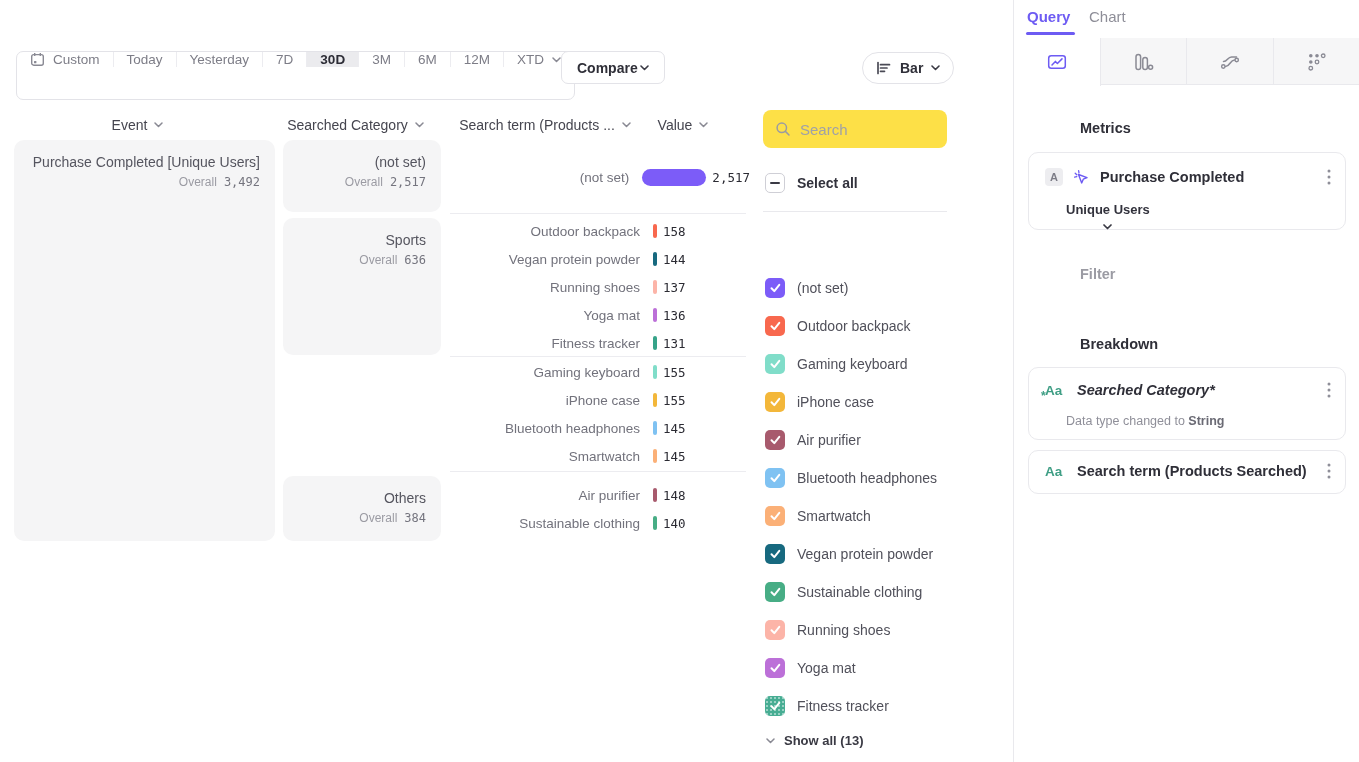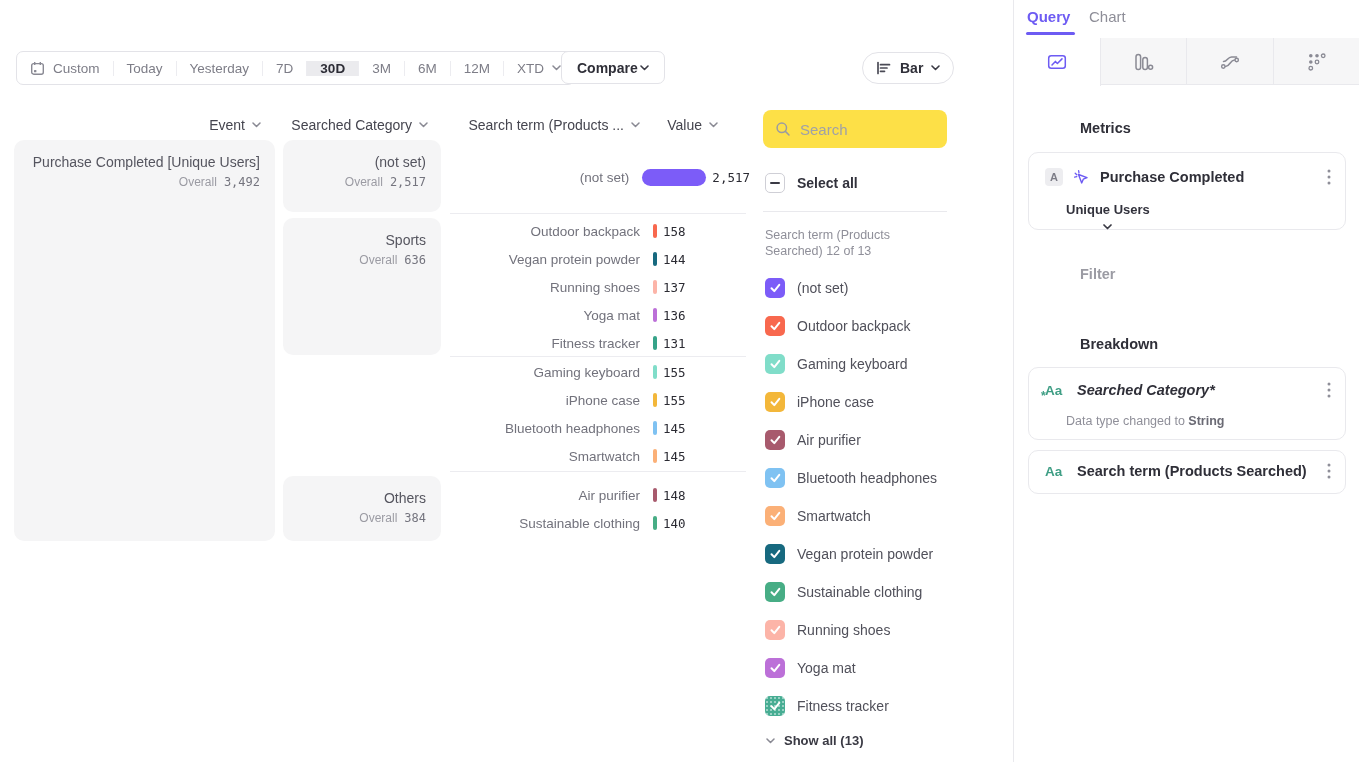--- a/index.html
+++ b/index.html
@@ -2,34 +2,34 @@
 <html><head>
 <meta charset="utf-8">
 <style>
   * { margin:0; padding:0; box-sizing:border-box; }
   html,body { width:1359px; height:762px; }
   body { font-family:"Liberation Sans",sans-serif; background:#fff; color:#3a3a44; overflow:hidden; }
   #app { position:relative; width:1359px; height:762px; background:#fff; }
   .num { font-family:"DejaVu Sans Mono",monospace; }
 
   
-  .date-group { position:absolute; left:16px; top:51px; height:34px; display:flex; align-items:center;
+  .date-group { position:absolute; left:16px; top:51px; height:49px; display:flex; align-items:flex-start;
     border:1px solid #e3e3e8; border-radius:7px; overflow:hidden; background:#fff; }
   .dg-seg { display:flex; align-items:center; gap:8px; padding:0 13px; font-size:13.5px; color:#7d7d87;
     border-right:1px solid #ececf0; cursor:pointer; white-space:nowrap; }
   .dg-seg:last-child { border-right:none; }
   .dg-seg.active { background:#ebebee; color:#2d2d36; font-weight:700; }
   .compare-btn { position:absolute; left:561px; top:51px; height:33px; border:1px solid #e3e3e8; border-radius:7px;
     display:flex; align-items:center; gap:2px; padding:0 15px; font-size:14px; font-weight:600; color:#2f2f38; background:#fff; }
   .bar-btn { position:absolute; left:862px; top:52px; height:32px; border:1px solid #e3e3e8; border-radius:16px;
     display:flex; align-items:center; gap:8px; padding:0 13px; background:#fff; font-size:14px; font-weight:700; color:#2f2f38; }
 
   
   .th { position:absolute; top:117px; font-size:14px; color:#45454f; font-weight:500;
-    display:flex; justify-content:flex-end; align-items:center; gap:7px; }
+    display:flex; justify-content:center; align-items:center; gap:7px; }
   .th-event { left:14px; width:247px; }
   .th-cat { left:283px; width:145px; }
   .th-term { left:450px; width:190px; }
   .th-value { left:648px; width:70px; }
 
   
   .gcell { position:absolute; background:#f5f5f6; border-radius:10px; text-align:right; padding:14px 15px 0 0; }
   .gcell .name { font-size:14px; color:#55555f; }
   .gcell .ov { margin-top:5px; font-size:12px; color:#9b9ba3; }
   .gcell .ov .num { color:#74747e; margin-left:7px; font-size:12px; }
@@ -300,21 +300,20 @@
     <input type="text" placeholder="Search" style="">
   </div>
 
   <div class="fp-selectall row-flex">
     <span class="cb indet">
         <span class="dash"></span>
       </span>
     <span class="lbl">Select all</span>
   </div>
   <div class="fp-div"></div>
-  <div class="fp-caption">Search term (Products Searched) 12 of 13</div>
 
   <div class="fp-item row-flex" style="top:276px">
     <span class="cb" style="background-color: rgb(124, 92, 248);">
         <svg width="11" height="10" viewBox="0 0 11 10">
           <path d="M1.5 5.2l2.8 2.9 5-6.2" fill="none" stroke="#fff" stroke-width="2" stroke-linecap="round" stroke-linejoin="round"></path>
         </svg>
       </span>
     <span class="lbl">(not set)</span>
   </div>
   <div class="fp-item row-flex" style="top:314px">

